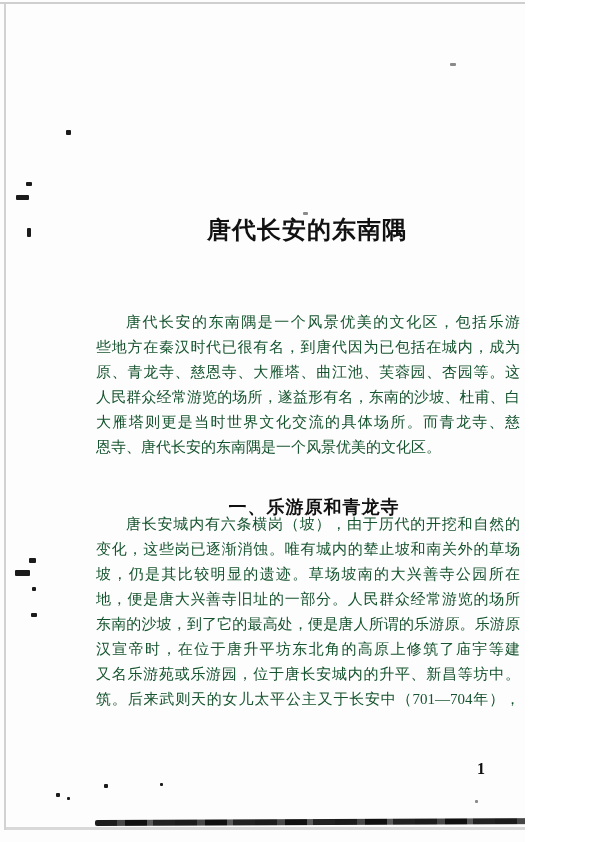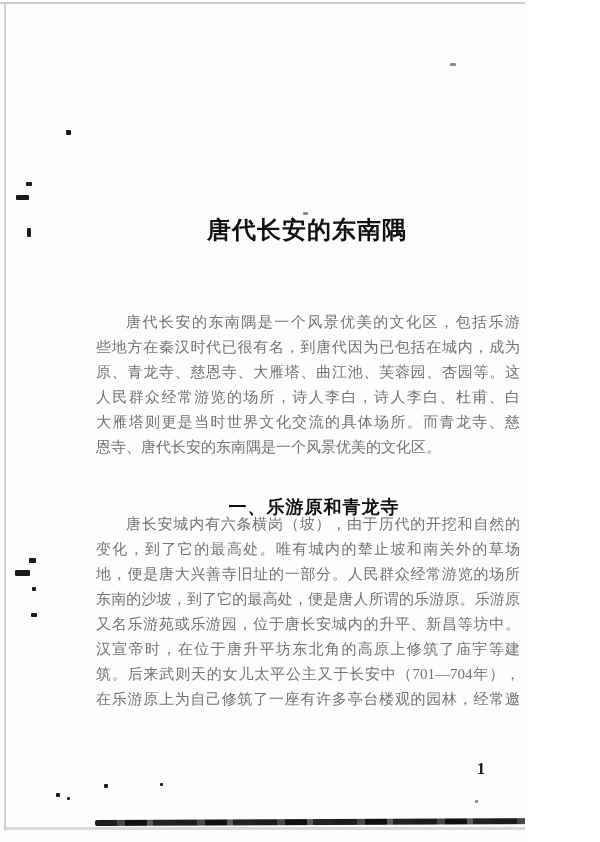--- a/index.html
+++ b/index.html
@@ -44,21 +44,21 @@
   
   .doc-title {
     position: absolute; left: 95px; top: 214px; width: 424px; margin: 0;
     text-align: center;
     font-size: 24px; font-weight: bold; letter-spacing: 1px;
     color: #111111;
   }
   .para {
     position: absolute; left: 96px; width: 424px;
     font-size: 15px; line-height: 25px;
-    color: #737373;
+    color: #14532d;
   }
   .para-1 { top: 310px; }
   .para-2 { top: 512px; }
   .line { white-space: nowrap; }
   .just { text-align: justify; text-align-last: justify; }
   .indent { padding-left: 30px; }
   .section-heading {
     position: absolute; left: 95px; top: 488px; width: 424px; margin: 7px;
     text-align: center;
     font-size: 18px; font-weight: bold; letter-spacing: 1px;
@@ -101,33 +101,33 @@
   <span class="speck" style="left:160px; top:783px; width:3px;  height:3px;"></span>
   <span class="speck light" style="left:475px; top:800px; width:3px;  height:3px;"></span>
   <span class="speck" style="left:571px; top:814px; width:6px;  height:8px;"></span>
 
   <h1 class="doc-title">唐代长安的东南隅</h1>
 
   <div class="para para-1">
     <div class="line just indent">唐代长安的东南隅是一个风景优美的文化区，包括乐游</div>
     <div class="line just">些地方在秦汉时代已很有名，到唐代因为已包括在城内，成为</div>
     <div class="line just">原、青龙寺、慈恩寺、大雁塔、曲江池、芙蓉园、杏园等。这</div>
-    <div class="line just">人民群众经常游览的场所，诗人李白，诗人李白、杜甫、白</div>
+    <div class="line just">人民群众经常游览的场所，遂益形有名，东南的沙坡、杜甫、白</div>
     <div class="line just">大雁塔则更是当时世界文化交流的具体场所。而青龙寺、慈</div>
     <div class="line">恩寺、唐代长安的东南隅是一个风景优美的文化区。</div>
   </div>
 
   <h2 class="section-heading">一、乐游原和青龙寺</h2>
 
   <div class="para para-2">
     <div class="line just indent">唐长安城内有六条横岗（坡），由于历代的开挖和自然的</div>
-    <div class="line just">变化，到了它的最高处。唯有城内的辇止坡和南关外的草场</div>
+    <div class="line just">变化，这些岗已逐渐消蚀。唯有城内的辇止坡和南关外的草场</div>
+    <div class="line just">坡，仍是其比较明显的遗迹。草场坡南的大兴善寺公园所在</div>
     <div class="line just">地，便是唐大兴善寺旧址的一部分。人民群众经常游览的场所</div>
     <div class="line just">东南的沙坡，到了它的最高处，便是唐人所谓的乐游原。乐游原</div>
+    <div class="line just">汉宣帝时，在位于唐升平坊东北角的高原上修筑了庙宇等建</div>
     <div class="line just">又名乐游苑或乐游园，位于唐长安城内的升平、新昌等坊中。</div>
-    <div class="line just">汉宣帝时，在位于唐升平坊东北角的高原上修筑了庙宇等建</div>
     <div class="line just">筑。后来武则天的女儿太平公主又于长安中（701—704年），</div>
-    <div class="line just">在乐游原上为自己修筑了一座有许多亭台楼观的园林，经常邀</div>
   </div>
 
   <div class="page-number">1</div>
 
 </div>
 
 </body></html>

